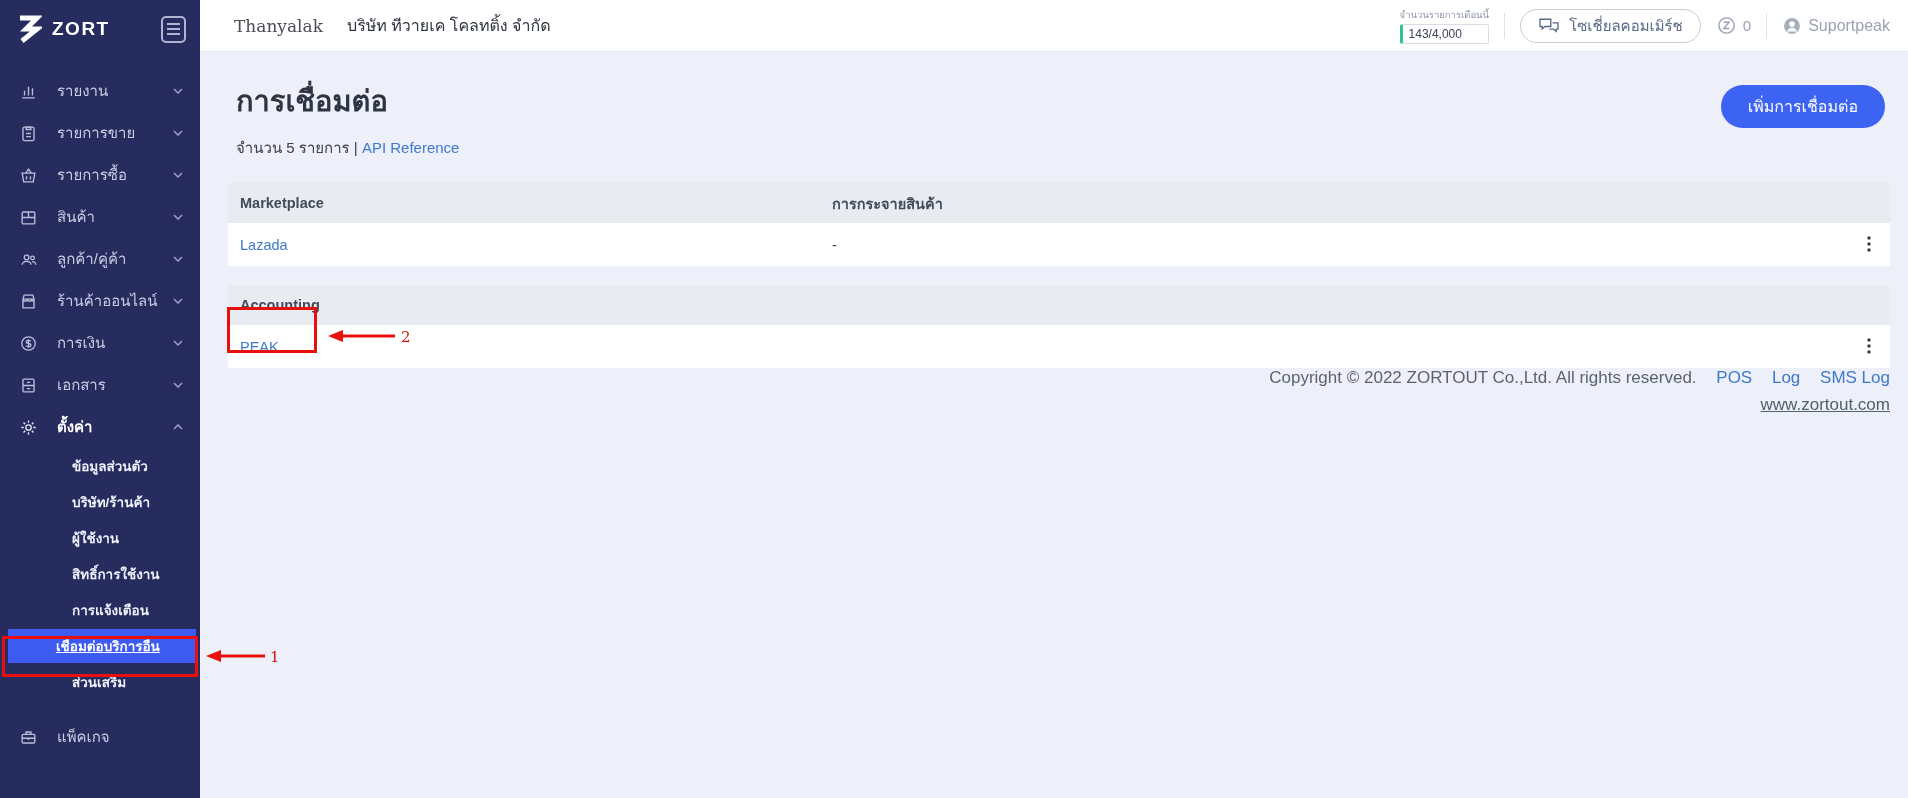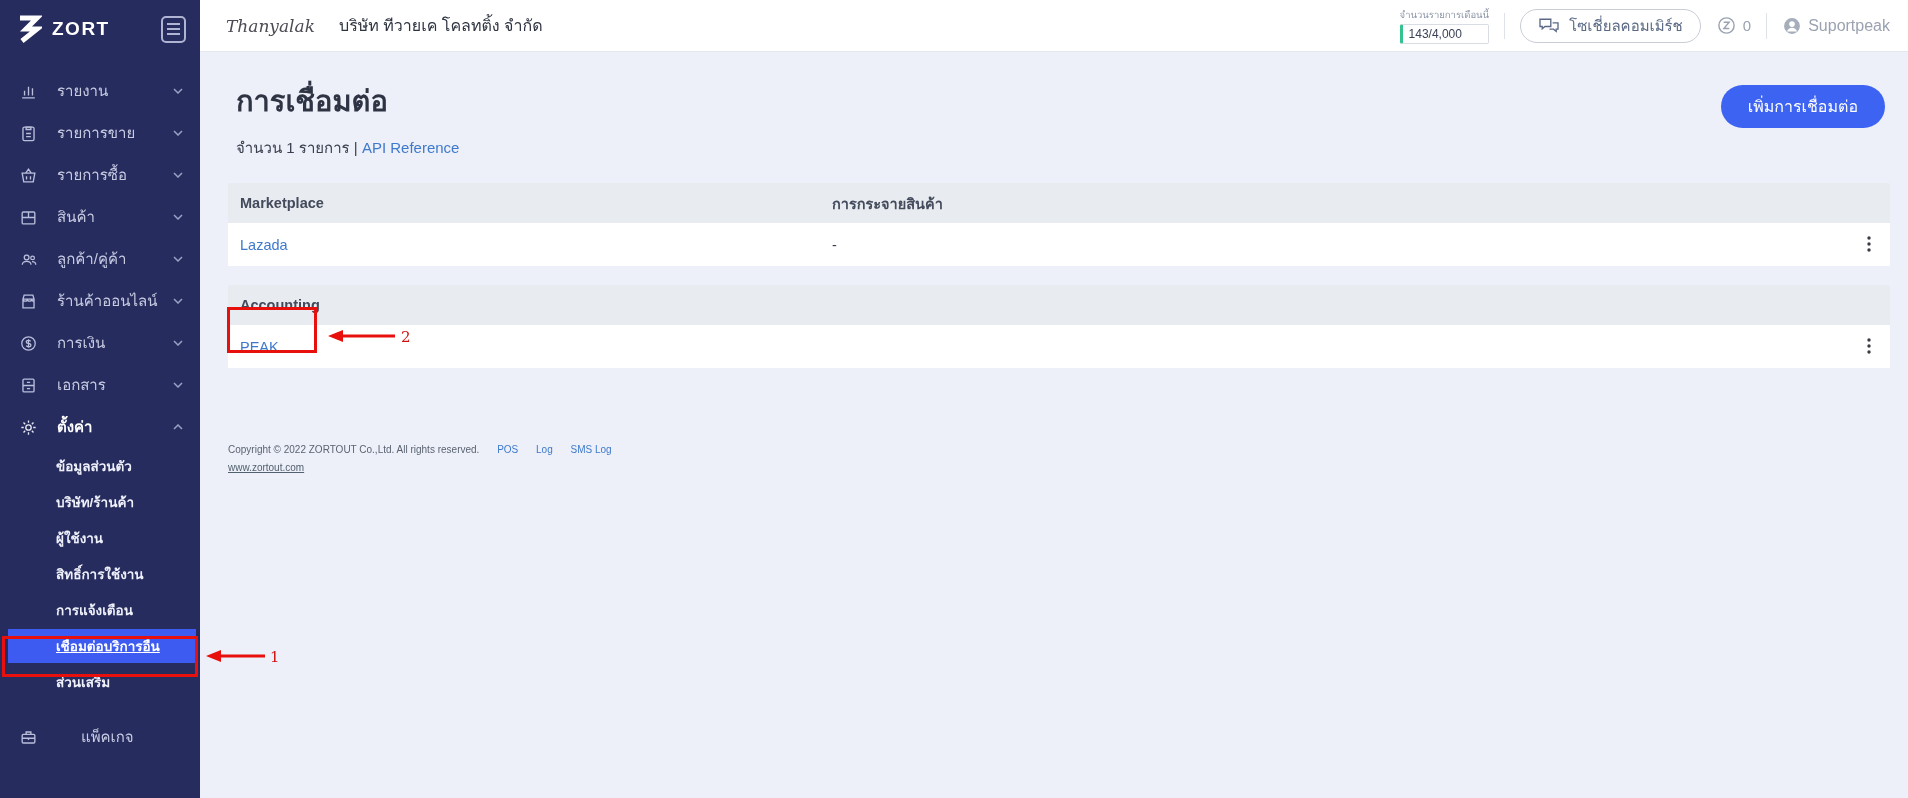--- a/index.html
+++ b/index.html
@@ -23,35 +23,35 @@
     display:flex; flex-direction:column; justify-content:center; gap:3px; padding:0 4px; cursor:pointer;
   }
   .hamburger i { display:block; height:2px; background:#aeb4d2; }
   .nav { padding-top:12px; }
   .nav-item { height:42px; display:flex; align-items:center; padding:0 17px 0 19px; font-size:15px; cursor:pointer; }
   .nav-icon { width:21px; margin-right:17px; display:flex; color:#b9bfdb; }
   .chev { margin-left:auto; color:#9aa1c4; }
   .nav-item.active-section { color:#fff; font-weight:bold; }
   .nav-item.active-section .nav-icon { color:#e8eaf6; }
   .sub-item {
-    height:36px; display:flex; align-items:center; padding-left:56px;
+    height:36px; display:flex; align-items:center; padding-left:72px;
     font-size:13.5px; font-weight:bold; color:#eef0fa; cursor:pointer;
   }
   .sub-item.active {
     height:34px; margin:1px 4px 1px 8px; padding-left:48px;
     background:#3d5af1; color:#fff; text-decoration:underline;
   }
-  .package { margin-top:16px;gap:24px; }
+  .package { margin-top:16px; }
 
   
   .topbar {
     position:absolute; left:200px; top:0; right:0; height:52px; background:#fff;
     border-bottom:1px solid #e4e7ee; display:flex; align-items:center; padding:0 18px 0 26px; z-index:1;
   }
-  .script-logo { font-family:"DejaVu Serif", serif; font-style:italic; font-size:17px; color:#4c4c55; }
+  .script-logo { font-family:"DejaVu Serif", serif; font-size:17px; color:#4c4c55;margin-left:8px; }
   .company { margin-left:24px; font-size:16px; color:#2e3340; }
   .top-right { margin-left:auto; display:flex; align-items:center; gap:15px; }
   .count-widget { display:flex; flex-direction:column; gap:2px; }
   .count-label { font-size:9.5px; color:#8a94a6; }
   .count-box {
     border:1px solid #d9dde3; border-left:3px solid #34c38f; border-radius:2px;
     font-size:12px; color:#3c4257; padding:2px 10px 2px 6px; min-width:86px; background:#fff;
   }
   .vdiv { width:1px; height:26px; background:#dfe3e9; }
   .social-btn {
@@ -81,21 +81,21 @@
     background:#fff; height:43px; display:flex; align-items:center; position:relative;
     font-size:14.5px; padding-left:12px; color:#3a4050;
   }
   .col2 { position:absolute; left:604px; }
   .link { color:#3e79cc; cursor:pointer; }
   .kebab { position:absolute; right:10px; top:10px; width:22px; height:22px; display:flex;
     align-items:center; justify-content:center; cursor:pointer; color:#3a3b42; }
   .tbl2 { margin-top:19px; }
 
   
-  .footer { margin-top:76px; text-align:left; font-size:10px; color:#5b6372; }
+  .footer { text-align:right; font-size:17px; color:#5b6372; }
   .footer .flink { color:#3e79cc; margin-left:15px; cursor:pointer; }
   .site-link { display:inline-block; margin-top:7px; color:#52606f; text-decoration:underline; cursor:pointer; }
 
   
   .anno-rect { position:absolute; border:3px solid #e8100c; z-index:5; pointer-events:none; }
   #anno1-rect { left:2px; top:636px; width:196px; height:41px; }
   #anno2-rect { left:227px; top:307px; width:90px; height:46px; }
   .anno-arrow { position:absolute; z-index:5; pointer-events:none; }
   #anno1-arrow { left:206px; top:648px; }
   #anno2-arrow { left:328px; top:328px; }
@@ -306,21 +306,21 @@
           </svg>
       </span>
       <span>Suportpeak</span>
     </div>
   </div>
 </header>
 
 <main class="main">
   <h1 class="page-title">การเชื่อมต่อ</h1>
   <div class="page-sub">
-    <span>จำนวน 1 รายการ |</span>
+    <span>จำนวน 5 รายการ |</span>
     <span class="api-link">API Reference</span>
   </div>
   <button class="add-btn">เพิ่มการเชื่อมต่อ</button>
 
   <section class="tbl">
     <div class="tbl-head">
       <span>Marketplace</span>
       <span class="col2">การกระจายสินค้า</span>
     </div>
     <div class="tbl-row">

